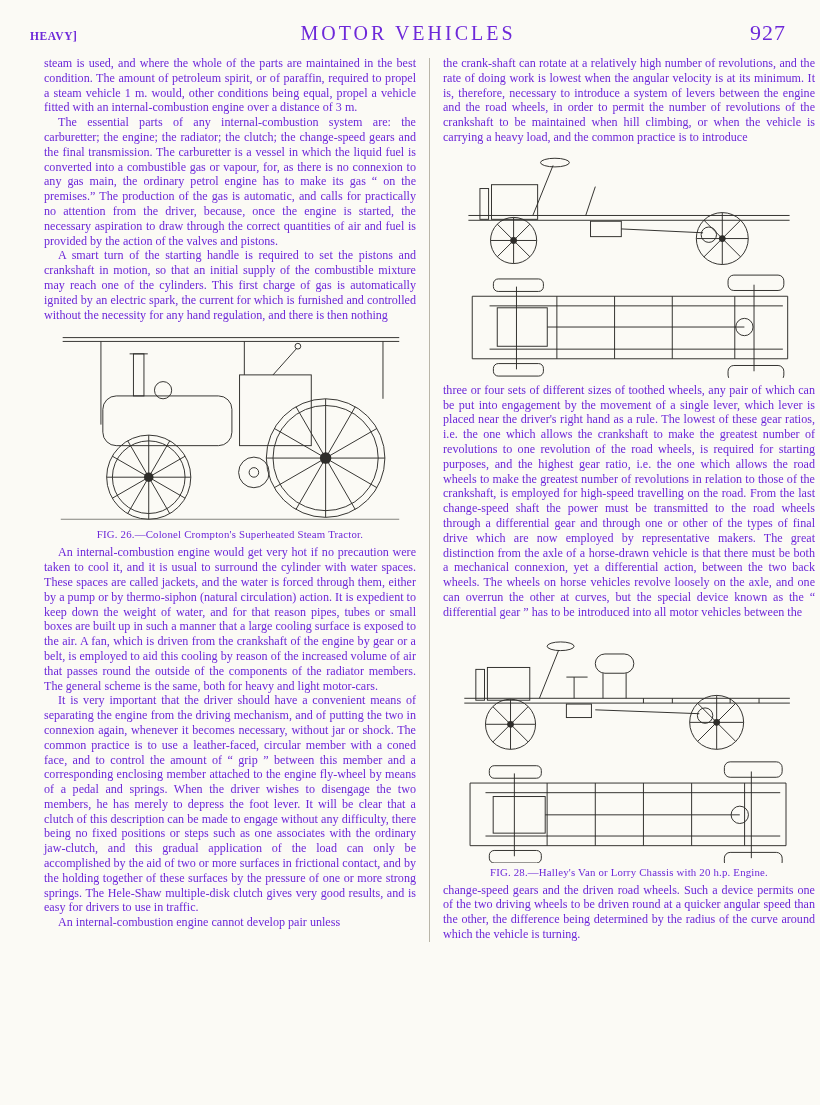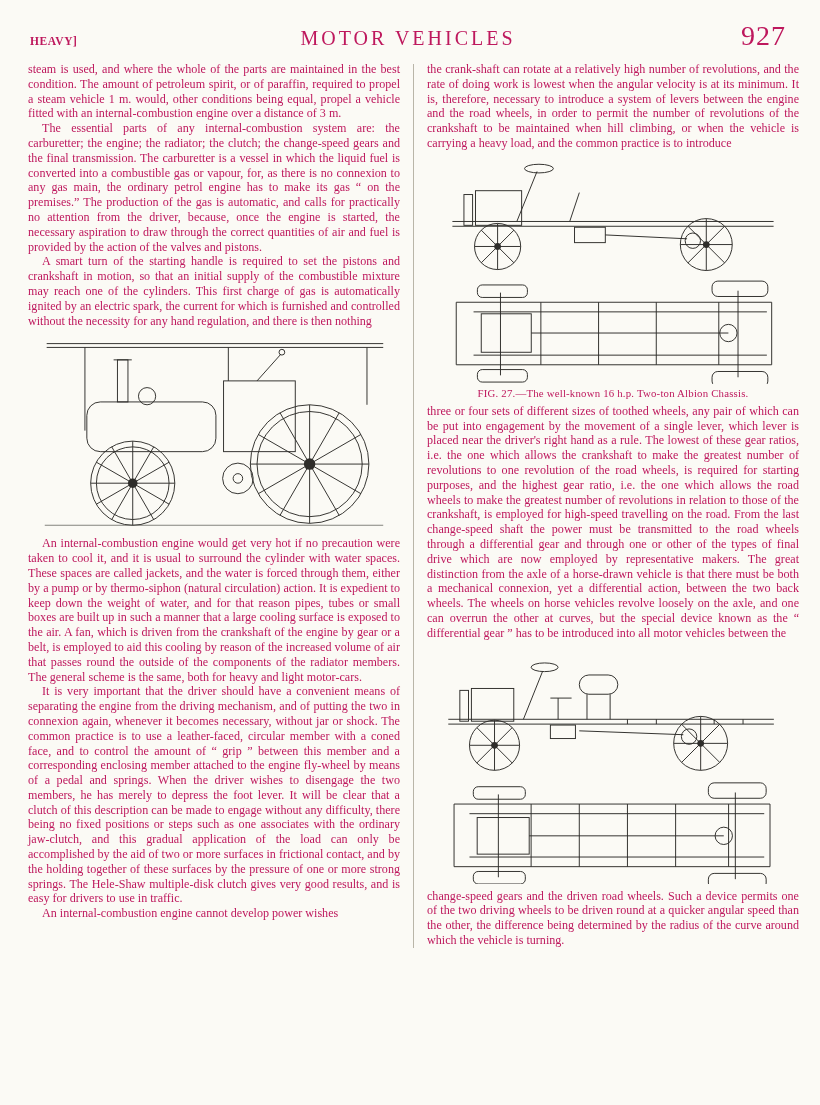--- a/index.html
+++ b/index.html
@@ -3,21 +3,21 @@
 <meta charset="utf-8">
 <style>
   html,body{margin:0;padding:0;background:#e8e6e0;}
   .page{
     position:relative;
     width:820px;height:1105px;
     margin:0 auto;
     background:#fbfaf5;
     overflow:hidden;
     font-family:"Liberation Serif","DejaVu Serif",serif;
-    color:#be185d;
+    color:#6d28d9;
     box-sizing:border-box;
   }
   .page-header{
     display:grid;
     grid-template-columns:1fr auto 1fr;
     align-items:baseline;
     padding:20px 34px 6px 30px;
   }
   .hdr-left{
     font-size:11.5px;
@@ -27,28 +27,28 @@
   }
   .hdr-title{
     margin:0;
     font-size:20px;
     font-weight:500;
     letter-spacing:3px;
     justify-self:center;
     white-space:nowrap;
   }
   .hdr-pagenum{
-    font-size:28px;
+    font-size:22px;
     justify-self:end;
     letter-spacing:1px;
     font-family:Liberation Serif, serif;
   }
   .columns{
     display:flex;
-    padding:4px 28px 0 28px;
+    padding:4px 28px 0 44px;
     gap:4px;
   }
   .col{
     width:372px;
     flex:0 0 372px;
   }
   .col-rule{
     flex:0 0 1px;
     background:#b9b5a8;
     margin:2px 9px 0 9px;
@@ -133,25 +133,26 @@
             <line x1="61.9" y1="133" x2="138.1" y2="177"></line>
             <line x1="78" y1="116.9" x2="122" y2="193.1"></line>
             <line x1="138.1" y1="133" x2="61.9" y2="177"></line>
             <line x1="122" y1="116.9" x2="78" y2="193.1"></line>
             <circle class="hubfill" cx="100" cy="155" r="5"></circle>
           </g>
           <g class="lineart-thin">
             <line x1="8" y1="199" x2="362" y2="199"></line>
           </g>
         </svg>
+        <figcaption>FIG. 26.—Colonel Crompton's Superheated Steam Tractor.</figcaption>
       </figure>
 
       <p>An internal-combustion engine would get very hot if no precaution were taken to cool it, and it is usual to surround the cylinder with water spaces.  These spaces are called jackets, and the water is forced through them, either by a pump or by thermo-siphon (natural circulation) action.  It is expedient to keep down the weight of water, and for that reason pipes, tubes or small boxes are built up in such a manner that a large cooling surface is exposed to the air.  A fan, which is driven from the crankshaft of the engine by gear or a belt, is employed to aid this cooling by reason of the increased volume of air that passes round the outside of the components of the radiator members.  The general scheme is the same, both for heavy and light motor-cars.</p>
       <p>It is very important that the driver should have a convenient means of separating the engine from the driving mechanism, and of putting the two in connexion again, whenever it becomes necessary, without jar or shock.  The common practice is to use a leather-faced, circular member with a coned face, and to control the amount of “ grip ” between this member and a corresponding enclosing member attached to the engine fly-wheel by means of a pedal and springs.  When the driver wishes to disengage the two members, he has merely to depress the foot lever.  It will be clear that a clutch of this description can be made to engage without any difficulty, there being no fixed positions or steps such as one associates with the ordinary jaw-clutch, and this gradual application of the load can only be accomplished by the aid of two or more surfaces in frictional contact, and by the holding together of these surfaces by the pressure of one or more strong springs.  The Hele-Shaw multiple-disk clutch gives very good results, and is easy for drivers to use in traffic.</p>
-      <p>An internal-combustion engine cannot develop power wishes</p>
+      <p>An internal-combustion engine cannot develop pair unless</p>
     </div>
 
     <div class="col-rule"></div>
 
     <div class="col">
       <p class="noindent">the crank-shaft can rotate at a relatively high number of revolutions, and the rate of doing work is lowest when the angular velocity is at its minimum.  It is, therefore, necessary to introduce a system of levers between the engine and the road wheels, in order to permit the number of revolutions of the crankshaft to be maintained when hill climbing, or when the vehicle is carrying a heavy load, and the common practice is to introduce</p>
 
       <figure>
         <svg width="368" height="226" viewBox="0 0 370 235">
           <g class="lineart">
@@ -193,21 +194,20 @@
             <line x1="100" y1="182" x2="305" y2="182"></line>
             <circle cx="305" cy="182" r="9"></circle>
             <line x1="68" y1="140" x2="68" y2="226"></line>
             <line x1="315" y1="138" x2="315" y2="228"></line>
             <rect x="44" y="132" width="52" height="13" rx="5"></rect>
             <rect x="44" y="220" width="52" height="13" rx="5"></rect>
             <rect x="288" y="128" width="58" height="16" rx="6"></rect>
             <rect x="288" y="222" width="58" height="16" rx="6"></rect>
           </g>
         </svg>
-        <figcaption>FIG. 27.—The well-known 16 h.p. Two-ton Albion Chassis.</figcaption>
       </figure>
 
       <p class="noindent">three or four sets of different sizes of toothed wheels, any pair of which can be put into engagement by the movement of a single lever, which lever is placed near the driver's right hand as a rule.  The lowest of these gear ratios, i.e. the one which allows the crankshaft to make the greatest number of revolutions to one revolution of the road wheels, is required for starting purposes, and the highest gear ratio, i.e. the one which allows the road wheels to make the greatest number of revolutions in relation to those of the crankshaft, is employed for high-speed travelling on the road.  From the last change-speed shaft the power must be transmitted to the road wheels through a differential gear and through one or other of the types of final drive which are now employed by representative makers. The great distinction from the axle of a horse-drawn vehicle is that there must be both a mechanical connexion, yet a differential action, between the two back wheels.  The wheels on horse vehicles revolve loosely on the axle, and one can overrun the other at curves, but the special device known as the “ differential gear ” has to be introduced into all motor vehicles between the</p>
 
       <figure>
         <svg width="368" height="236" viewBox="0 0 370 245">
           <g class="lineart">
             <line x1="14" y1="74" x2="352" y2="74"></line>
             <line x1="14" y1="79" x2="352" y2="79"></line>
             <rect x="26" y="44" width="9" height="32"></rect>
@@ -255,19 +255,20 @@
             <line x1="98" y1="195" x2="300" y2="195"></line>
             <circle cx="300" cy="195" r="9"></circle>
             <line x1="66" y1="152" x2="66" y2="238"></line>
             <line x1="312" y1="150" x2="312" y2="240"></line>
             <rect x="40" y="144" width="54" height="13" rx="5"></rect>
             <rect x="40" y="232" width="54" height="13" rx="5"></rect>
             <rect x="284" y="140" width="60" height="16" rx="6"></rect>
             <rect x="284" y="234" width="60" height="16" rx="6"></rect>
           </g>
         </svg>
+        <figcaption>FIG. 28.—Halley's Van or Lorry Chassis with 20 h.p. Engine.</figcaption>
       </figure>
 
       <p class="noindent">change-speed gears and the driven road wheels.  Such a device permits one of the two driving wheels to be driven round at a quicker angular speed than the other, the difference being determined by the radius of the curve around which the vehicle is turning.</p>
     </div>
 
   </div>
 </div>
 
 </body></html>

